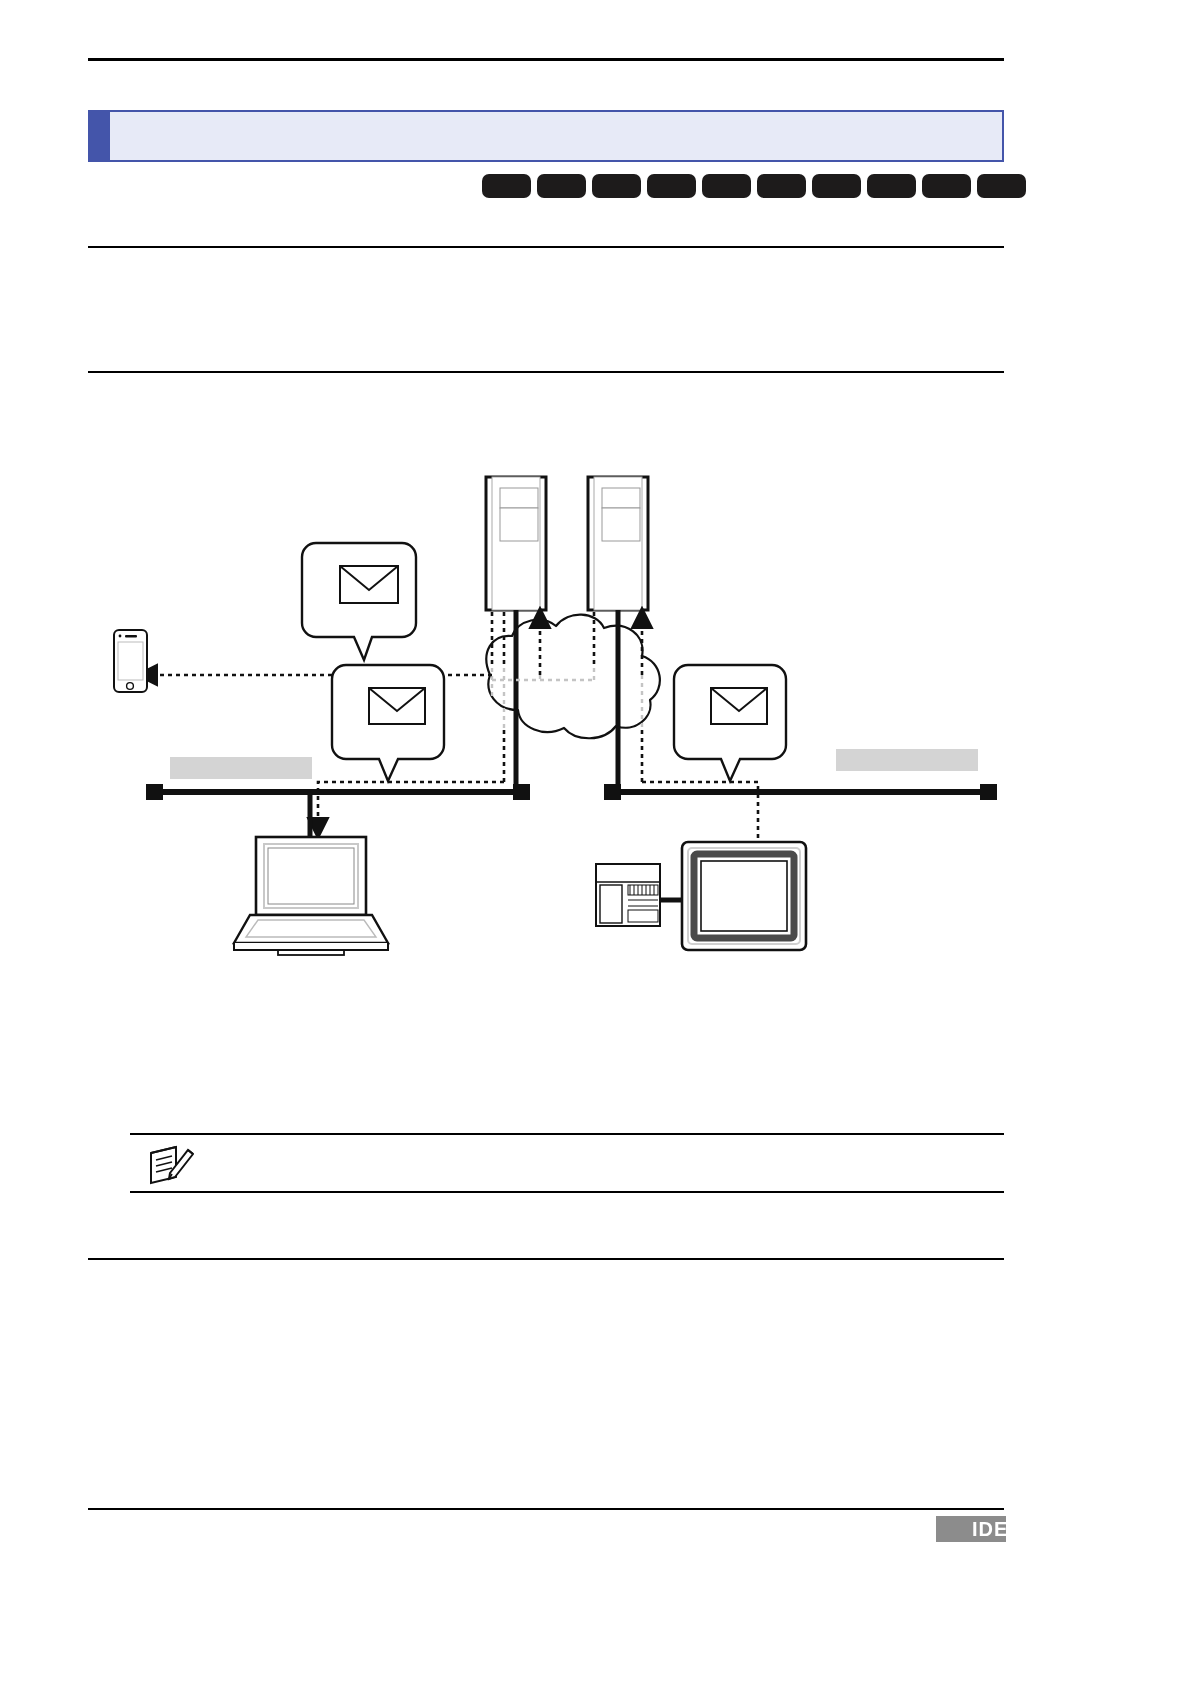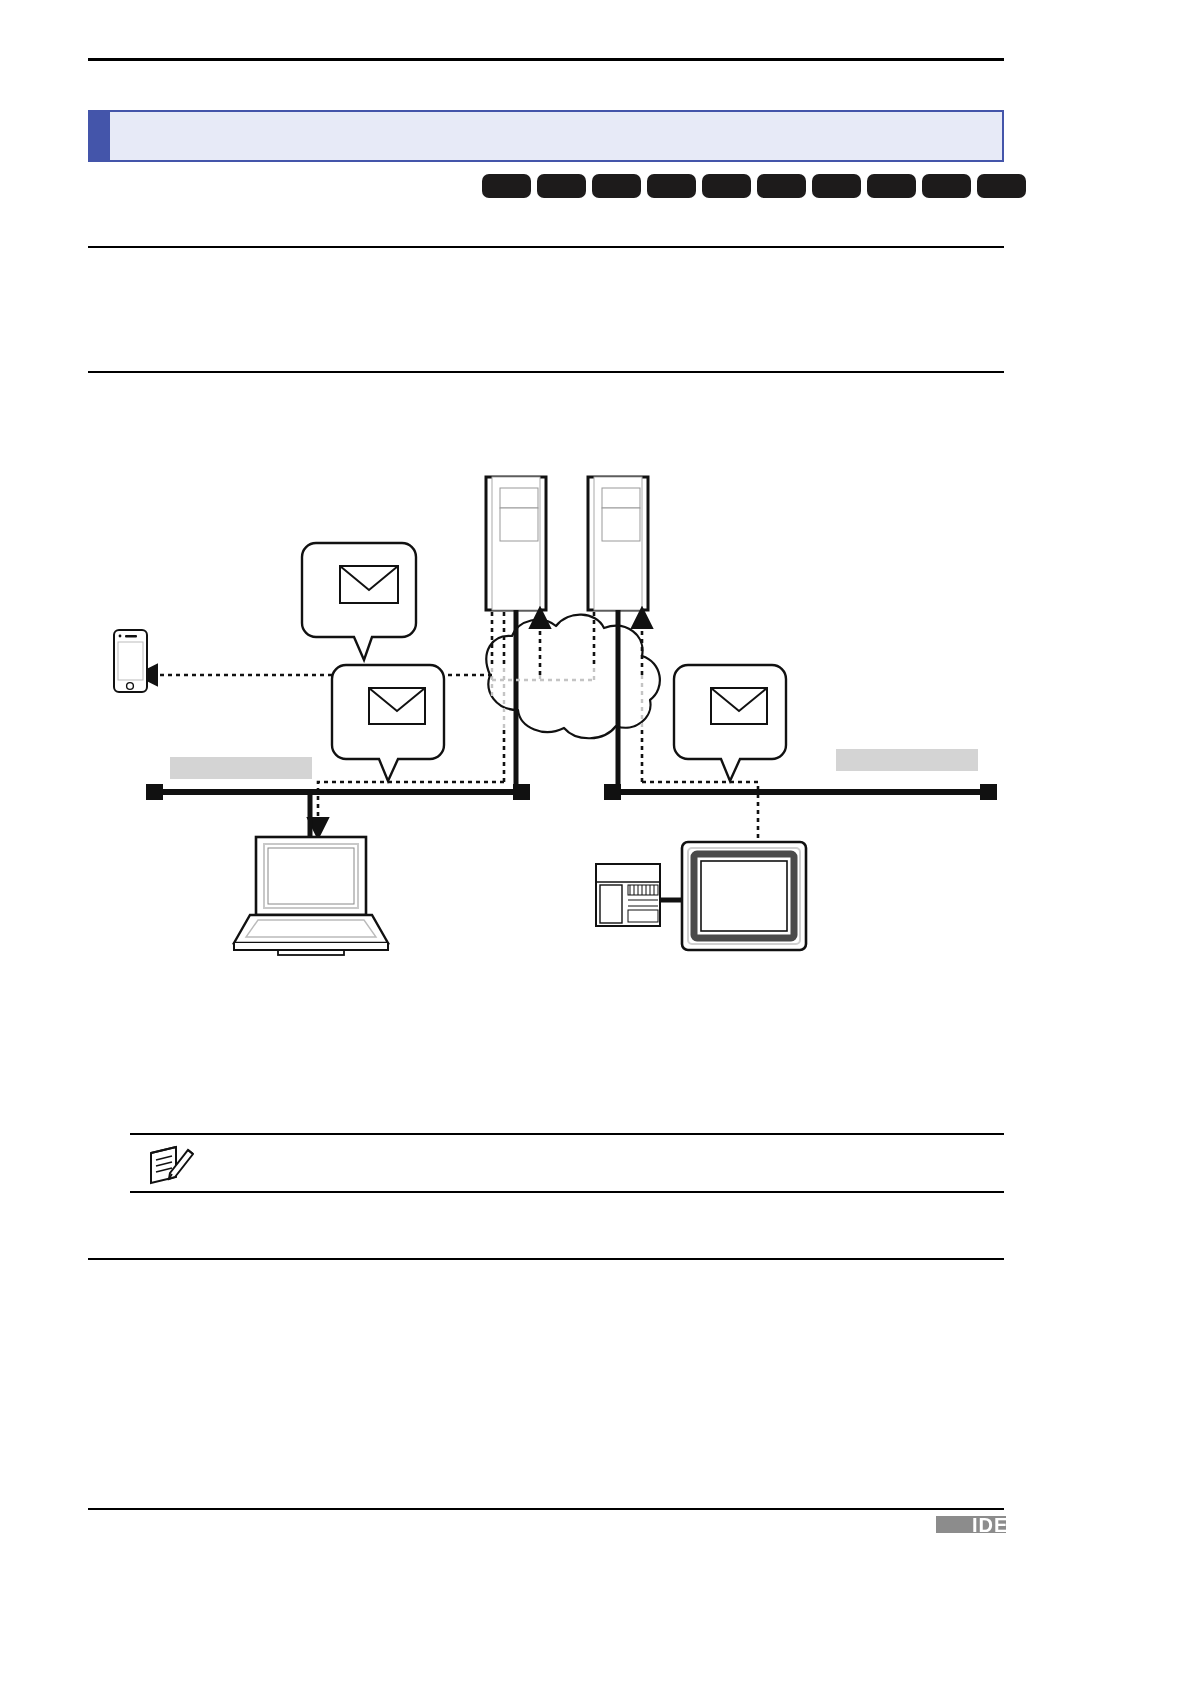--- a/index.html
+++ b/index.html
@@ -38,21 +38,21 @@
   .bt5{left:128px;top:1050px;width:860px;}
   .bt6{left:128px;top:1076px;width:860px;}
   .bt7{left:128px;top:1284px;width:860px;}
   .bt8{left:128px;top:1310px;width:860px;}
 
   
   .note-icon{position:absolute;left:148px;top:1141px;width:46px;height:44px;}
   .note-text{position:absolute;left:212px;top:1152px;width:776px;font-size:13px;color:#15161a;}
 
   
-  .footer-logo{position:absolute;left:936px;top:1516px;width:70px;height:17px;
+  .footer-logo{position:absolute;left:936px;top:1516px;width:70px;height:26px;
                background:#8c8c8c;display:flex;align-items:center;gap:36px;}
   .footer-logo .bar{width:8px;height:26px;background:#ffffff;}
   .footer-logo .word{flex:1;color:#ffffff;font-size:20px;font-weight:bold;
                      letter-spacing:1px;text-align:center;line-height:26px;}
   .footer-page{position:absolute;left:88px;top:1520px;width:300px;font-size:12px;color:#222;}
 
   
   .diagram{position:absolute;left:88px;top:430px;width:916px;height:590px;}
   .diagram svg{display:block;}
 

